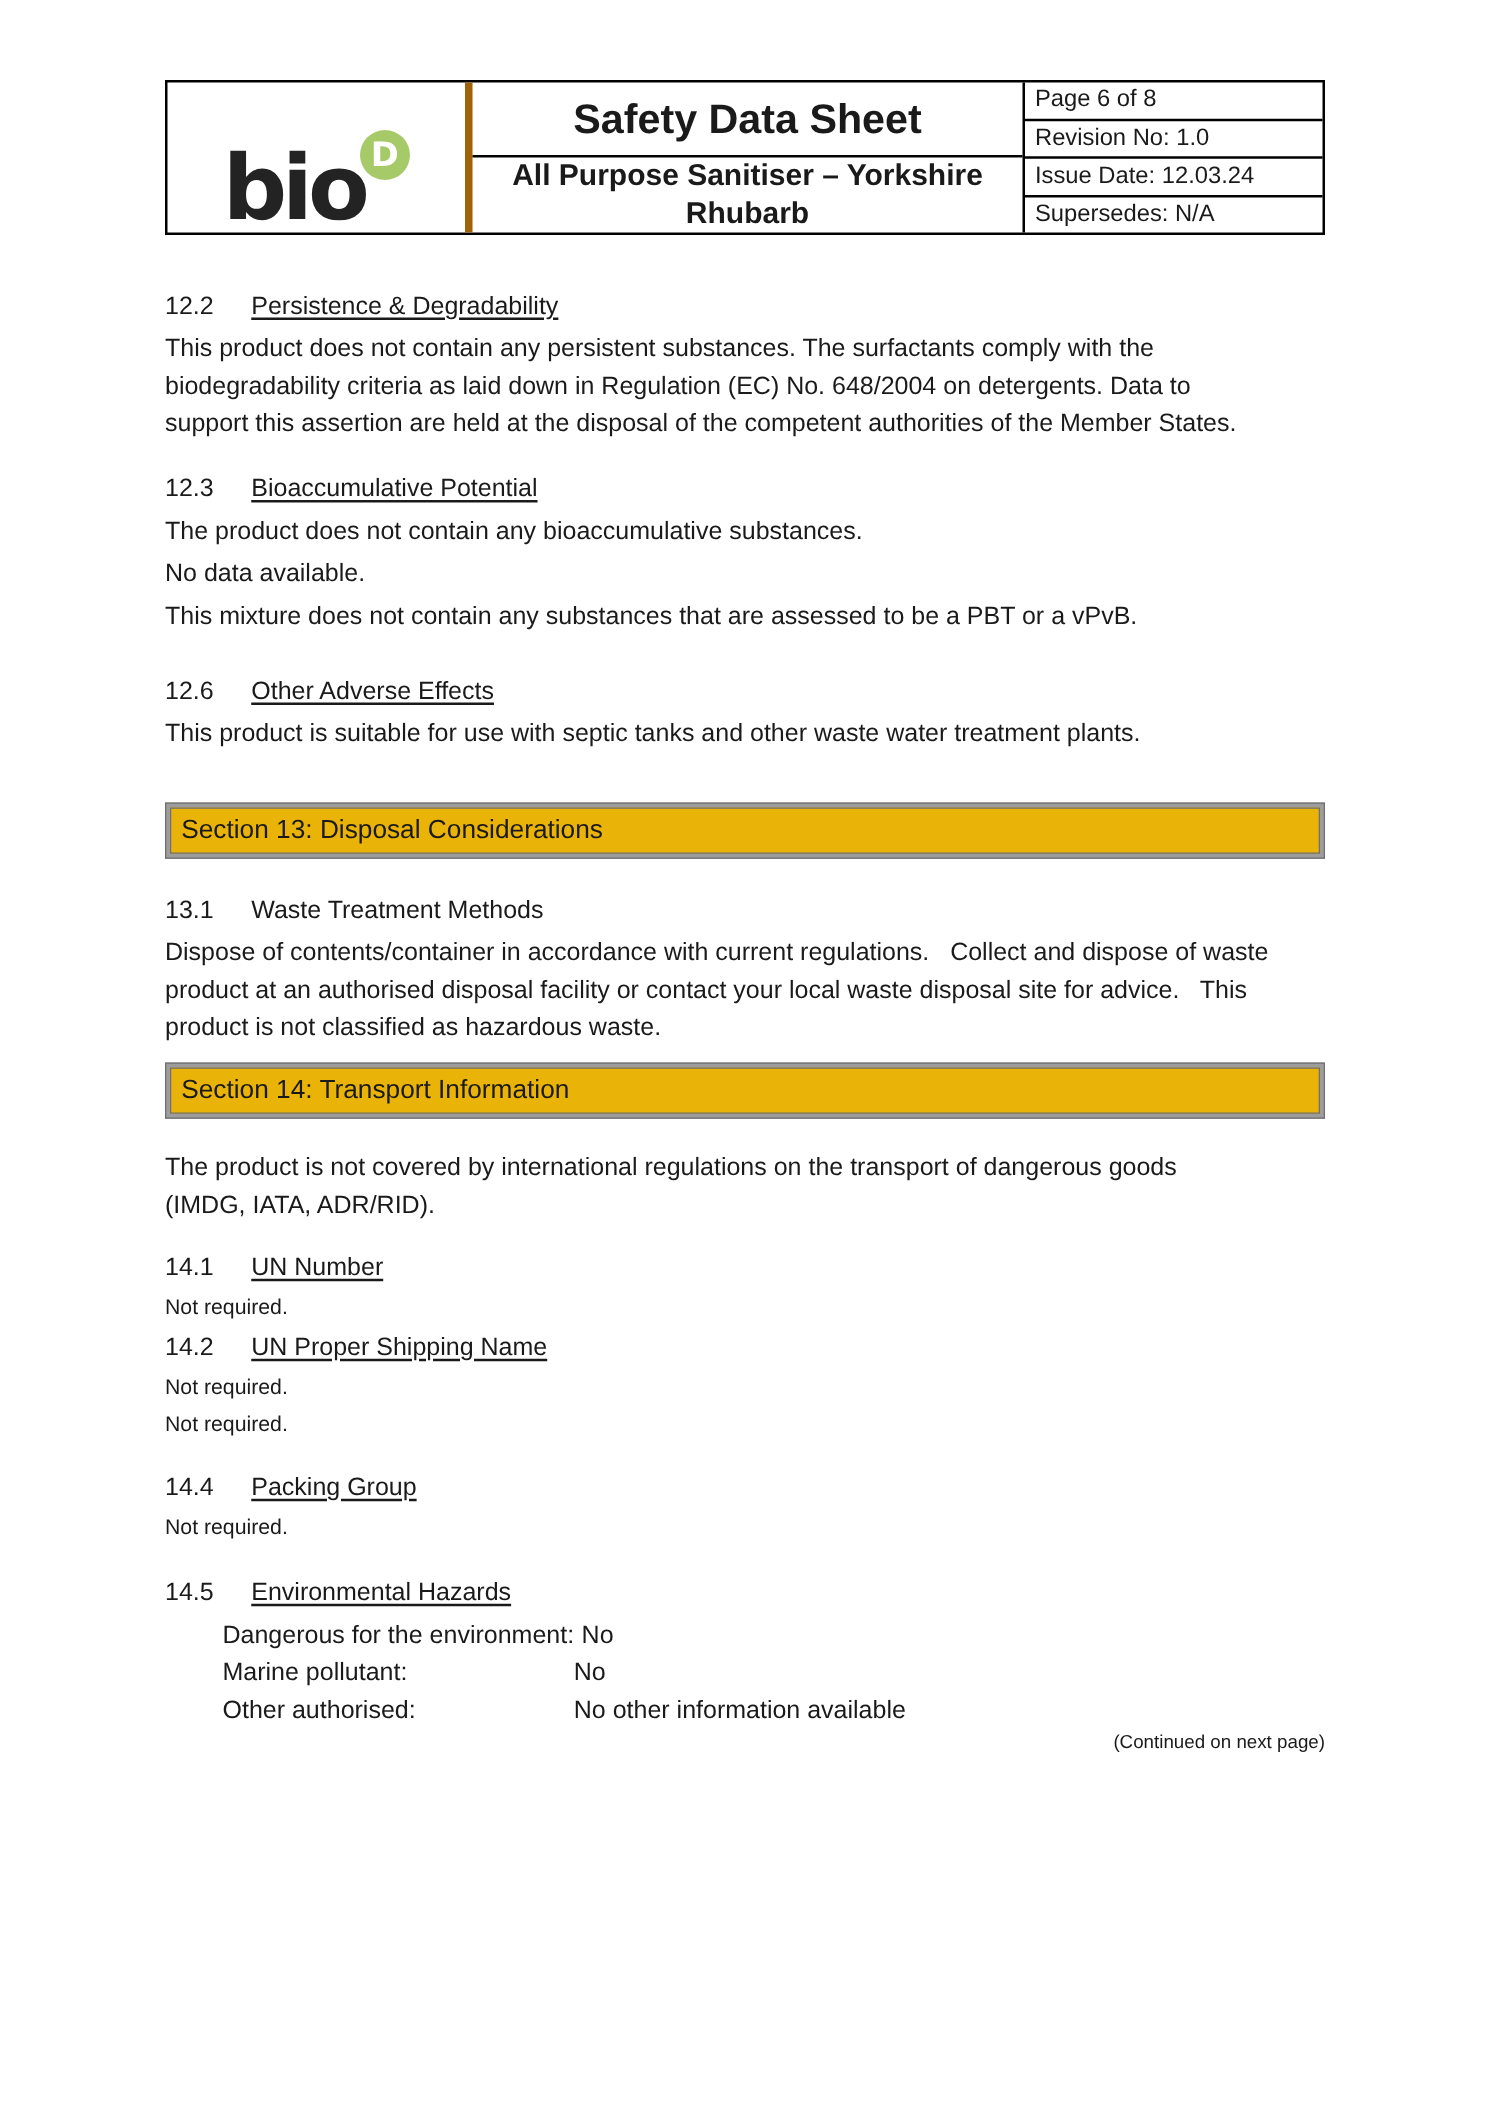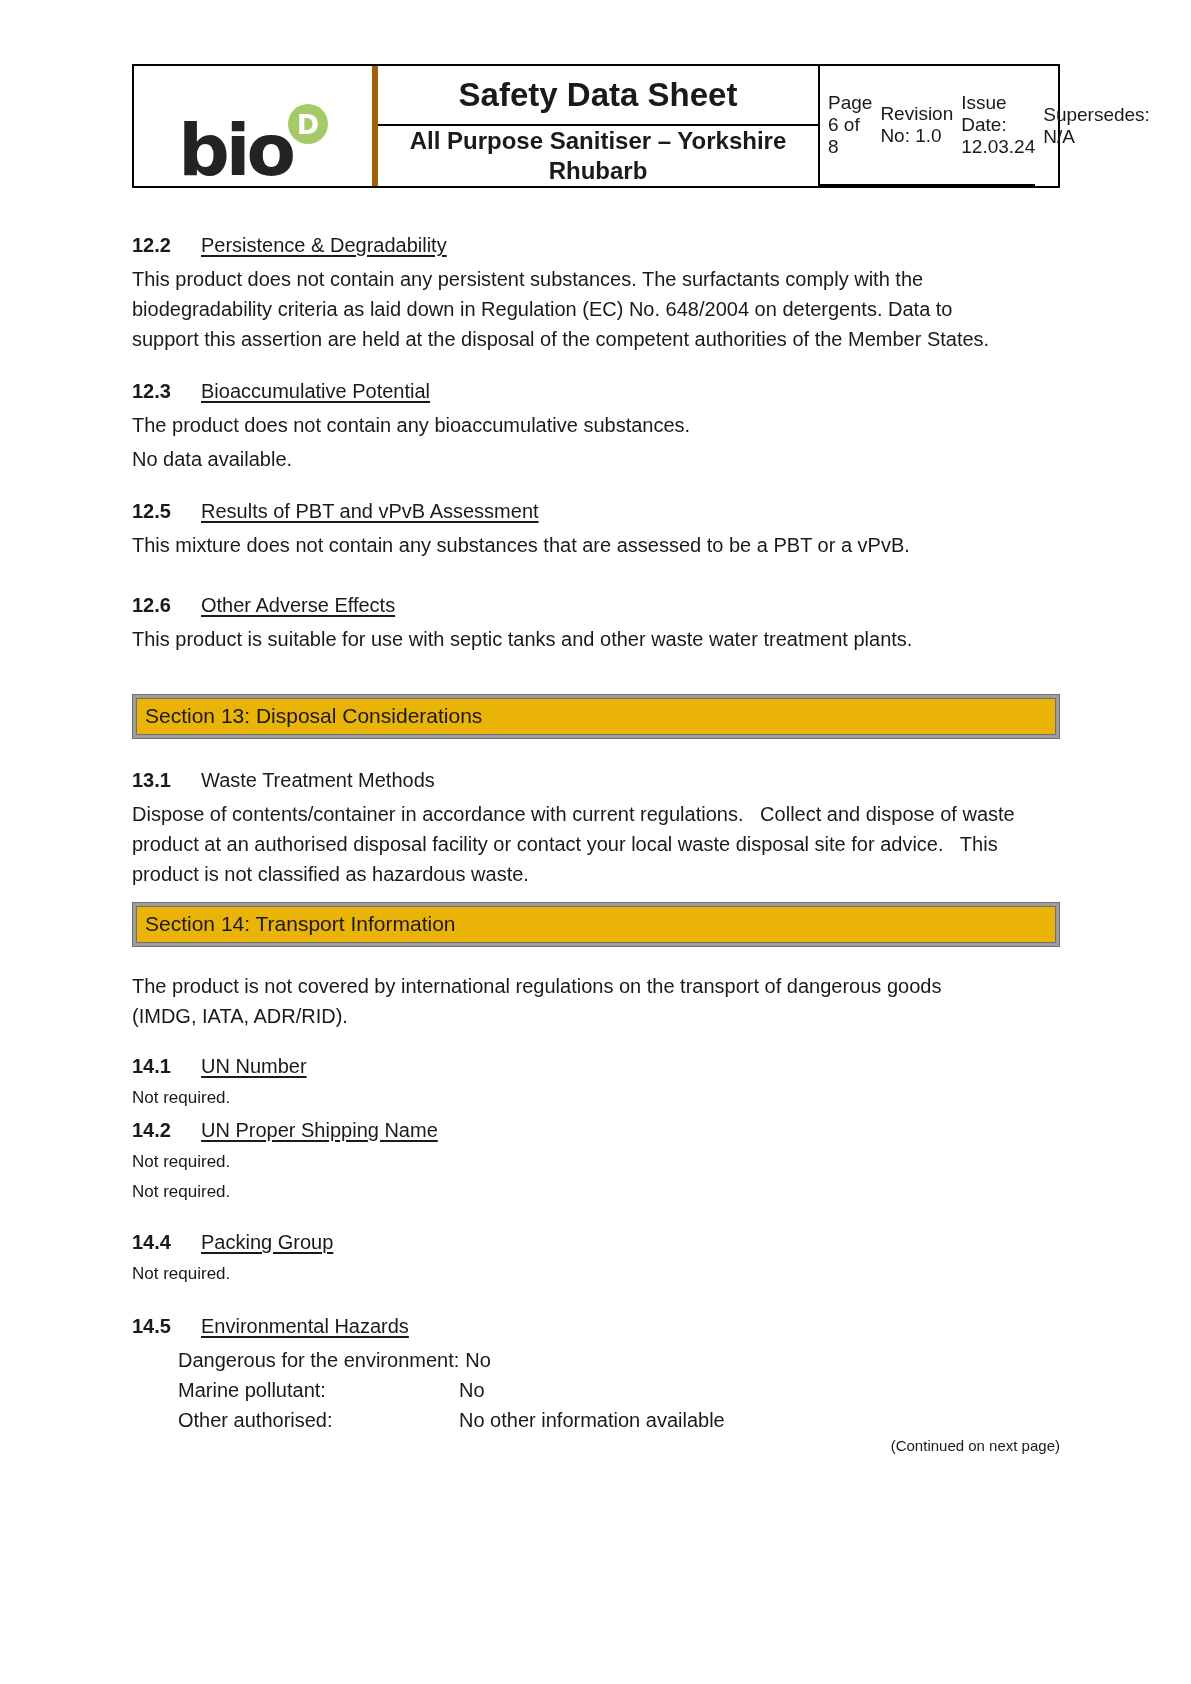--- a/index.html
+++ b/index.html
@@ -45,31 +45,31 @@
   .title-row {
     height: 58px; border-bottom: 2px solid #000;
     display: flex; align-items: center; justify-content: center;
     font-weight: 700; font-size: 33px;
   }
   .subtitle-row {
     flex: 1; display: flex; align-items: center; justify-content: center;
     font-weight: 700; font-size: 24px; text-align: center;
     white-space: pre-line; line-height: 1.25;
   }
-  .meta-cell { border-left: 2px solid #000; display: flex; flex-direction: row; }
+  .meta-cell { border-left: 2px solid #000; display: flex; flex-direction: column; }
   .meta-row {
     flex: 1; border-bottom: 2px solid #000;
     display: flex; align-items: center;
     padding-left: 8px; font-size: 19px;
   }
   .meta-row:last-child { border-bottom: none; }
 
   
   .h-sub { font-size: 20px; line-height: 30px; }
-  .h-sub .num { display: inline-block; width: 69px; font-weight: bold; }
+  .h-sub .num { display: inline-block; width: 69px; }
   .h-sub .ttl { text-decoration: underline; text-underline-offset: 3px; }
   .h-sub .ttl.no-underline { text-decoration: none; }
   .para { font-size: 20px; line-height: 30px; margin-top: 4px; white-space: pre-wrap; }
   .para.small { font-size: 17px; line-height: 26px; }
 
   .section-bar {
     border: 1px solid #6f6f6f;
     background: #9d9d9d;
     padding: 3px;
   }
@@ -119,23 +119,20 @@
 biodegradability criteria as laid down in Regulation (EC) No. 648/2004 on detergents. Data to
 support this assertion are held at the disposal of the competent authorities of the Member States.</div>
 
     <div class="h-sub" style="margin-top:22px">
       <span class="num">12.3</span><span class="ttl">Bioaccumulative Potential</span>
     </div>
     <div class="para">The product does not contain any bioaccumulative substances.</div>
 
     <div class="para">No data available.</div>
 
-    <div class="h-sub" style="margin-top:22px">
-      <span class="num">12.5</span><span class="ttl">Results of PBT and vPvB Assessment</span>
-    </div>
     <div class="para">This mixture does not contain any substances that are assessed to be a PBT or a vPvB.</div>
 
     <div class="h-sub" style="margin-top:30px">
       <span class="num">12.6</span><span class="ttl">Other Adverse Effects</span>
     </div>
     <div class="para">This product is suitable for use with septic tanks and other waste water treatment plants.</div>
 
     <div class="section-bar" style="margin-top:40px">
       <div class="section-bar-inner">Section 13: Disposal Considerations</div>
     </div>

